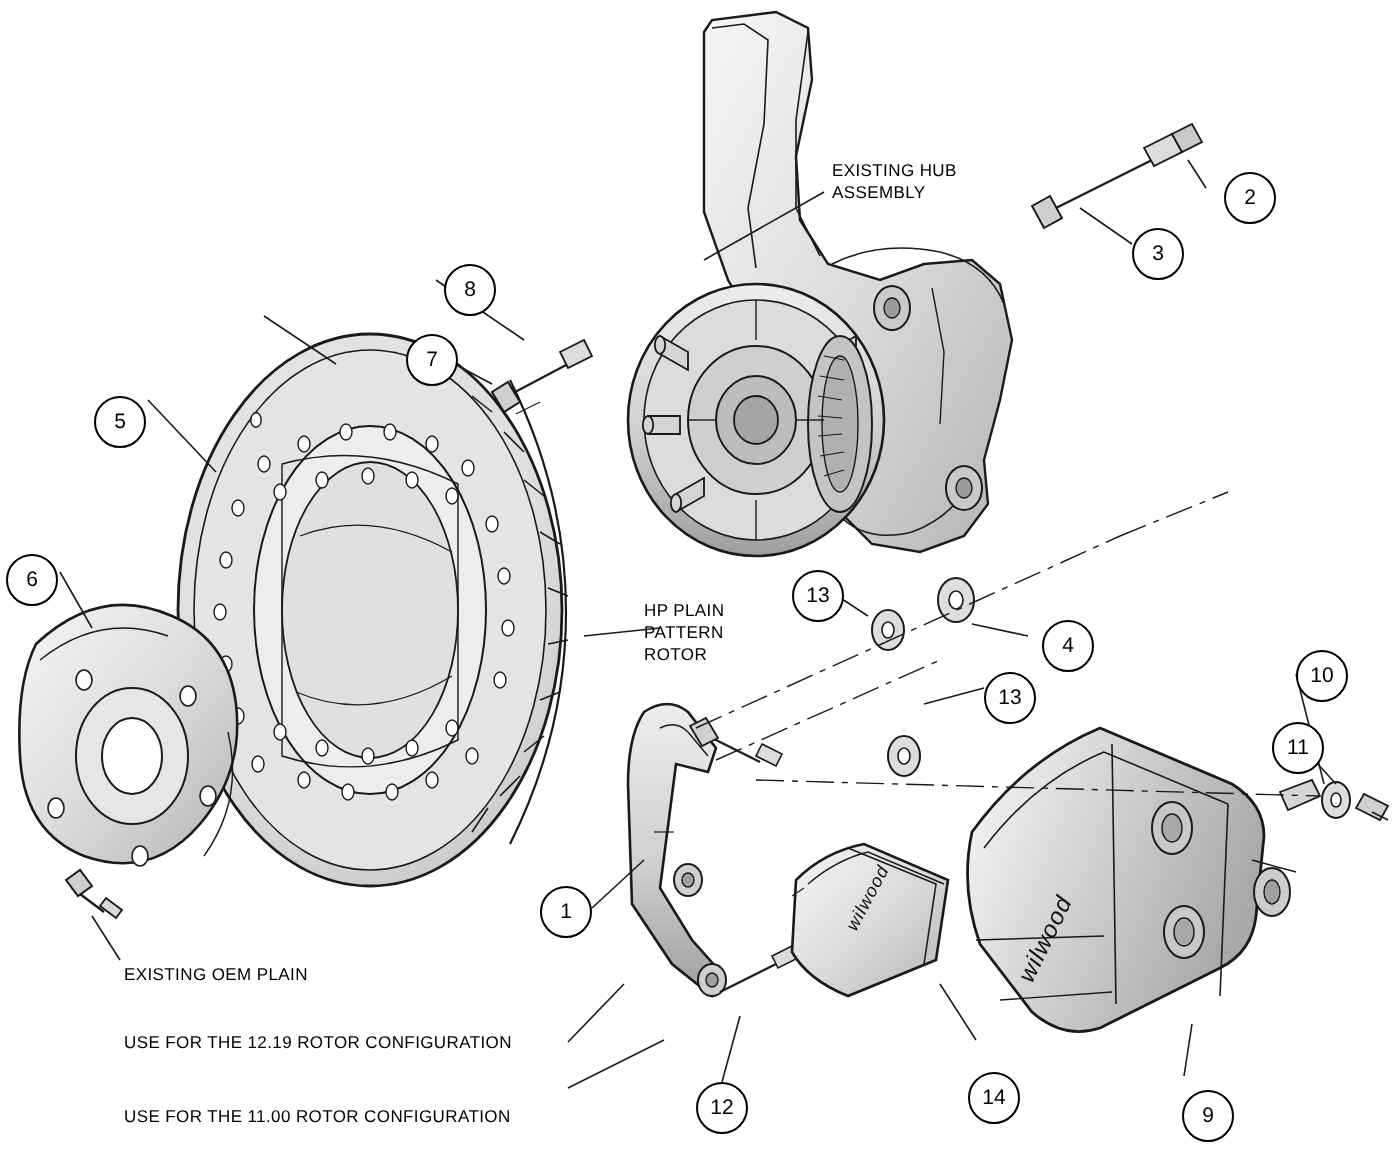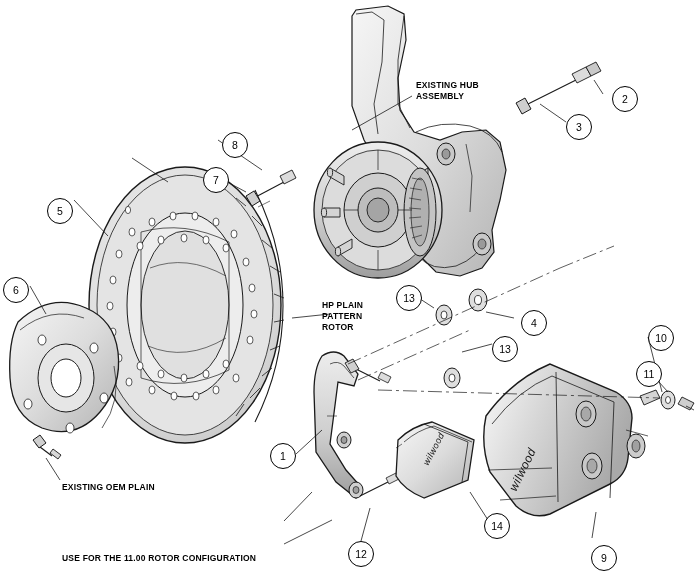--- a/index.html
+++ b/index.html
@@ -23,21 +23,20 @@
     height: 575px;
   }
   .callout-label {
     position: absolute;
     font-family: "Liberation Sans", sans-serif;
     font-size: 8.5px;
     line-height: 11px;
     letter-spacing: 0.2px;
     color: #000000;
     white-space: pre;
-    font-weight: bold;
   }
   .bubble {
     position: absolute;
     width: 26px;
     height: 26px;
     border: 1.3px solid #000;
     border-radius: 50%;
     background: #ffffff;
     color: #000;
     font-size: 10.5px;
@@ -333,32 +332,33 @@
   <div class="callout-label" style="left:416px; top:80px;">EXISTING HUB
 ASSEMBLY</div>
 
 
   <div class="callout-label" style="left:322px; top:300px;">HP PLAIN
 PATTERN
 ROTOR</div>
 
   <div class="callout-label" style="left:62px; top:482px;">EXISTING OEM PLAIN</div>
 
+  <div class="callout-label" style="left:62px; top:516px;">USE FOR THE 12.19 ROTOR CONFIGURATION</div>
 
   <div class="callout-label" style="left:62px; top:539px;margin-top:14px;">USE FOR THE 11.00 ROTOR CONFIGURATION</div>
 
   <div class="bubble" style="left:270px; top:443px;">1</div>
   <div class="bubble" style="left:612px; top:86px;">2</div>
   <div class="bubble" style="left:566px; top:114px;">3</div>
   <div class="bubble" style="left:521px; top:310px;">4</div>
   <div class="bubble" style="left:47px;  top:198px;">5</div>
   <div class="bubble" style="left:3px;   top:277px;">6</div>
   <div class="bubble" style="left:203px; top:167px;">7</div>
   <div class="bubble" style="left:222px; top:132px;">8</div>
   <div class="bubble" style="left:591px; top:545px;">9</div>
   <div class="bubble" style="left:648px; top:325px;">10</div>
   <div class="bubble" style="left:636px; top:361px;">11</div>
   <div class="bubble" style="left:348px; top:541px;">12</div>
   <div class="bubble" style="left:396px; top:285px;">13</div>
   <div class="bubble" style="left:492px; top:336px;">13</div>
-  <div class="bubble" style="left:484px; top:513px;">14</div>
+  <div class="bubble" style="left:484px; top:536px;">14</div>
 
 </div>
 
 </body></html>

